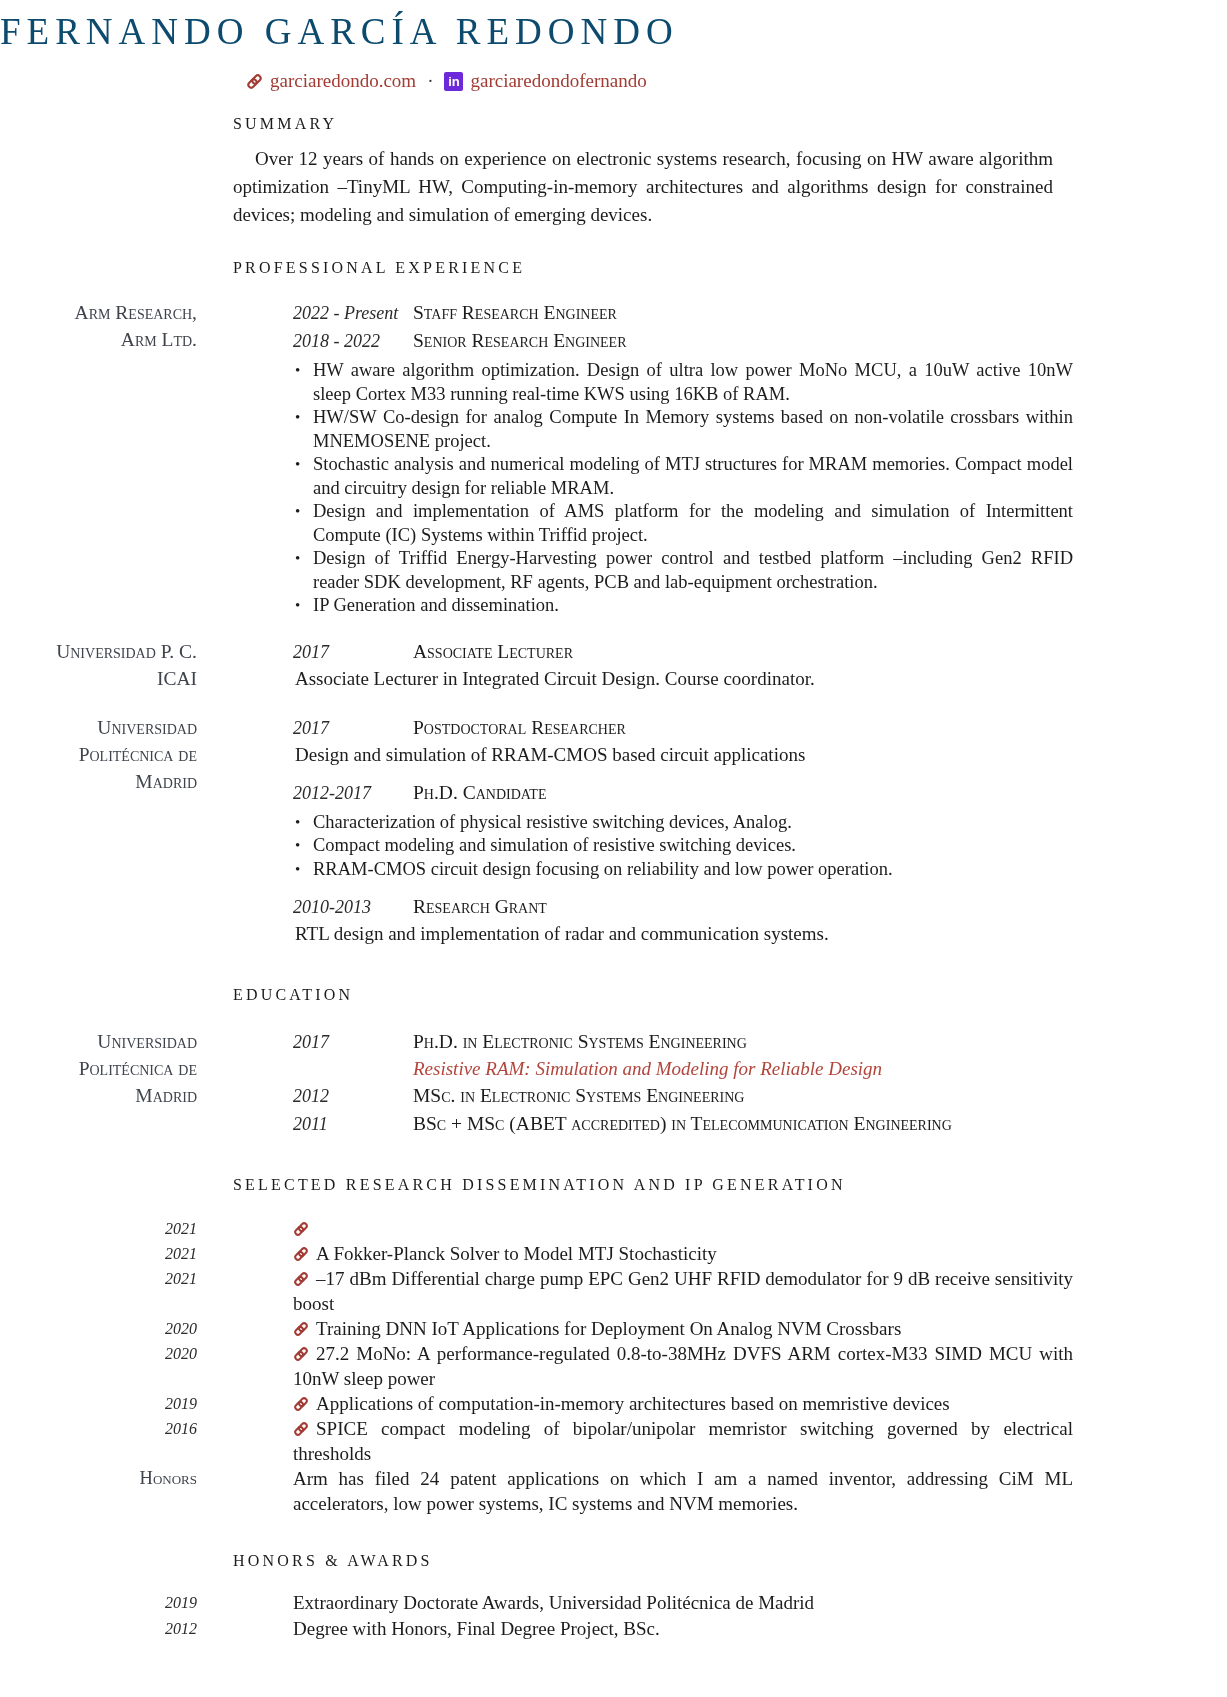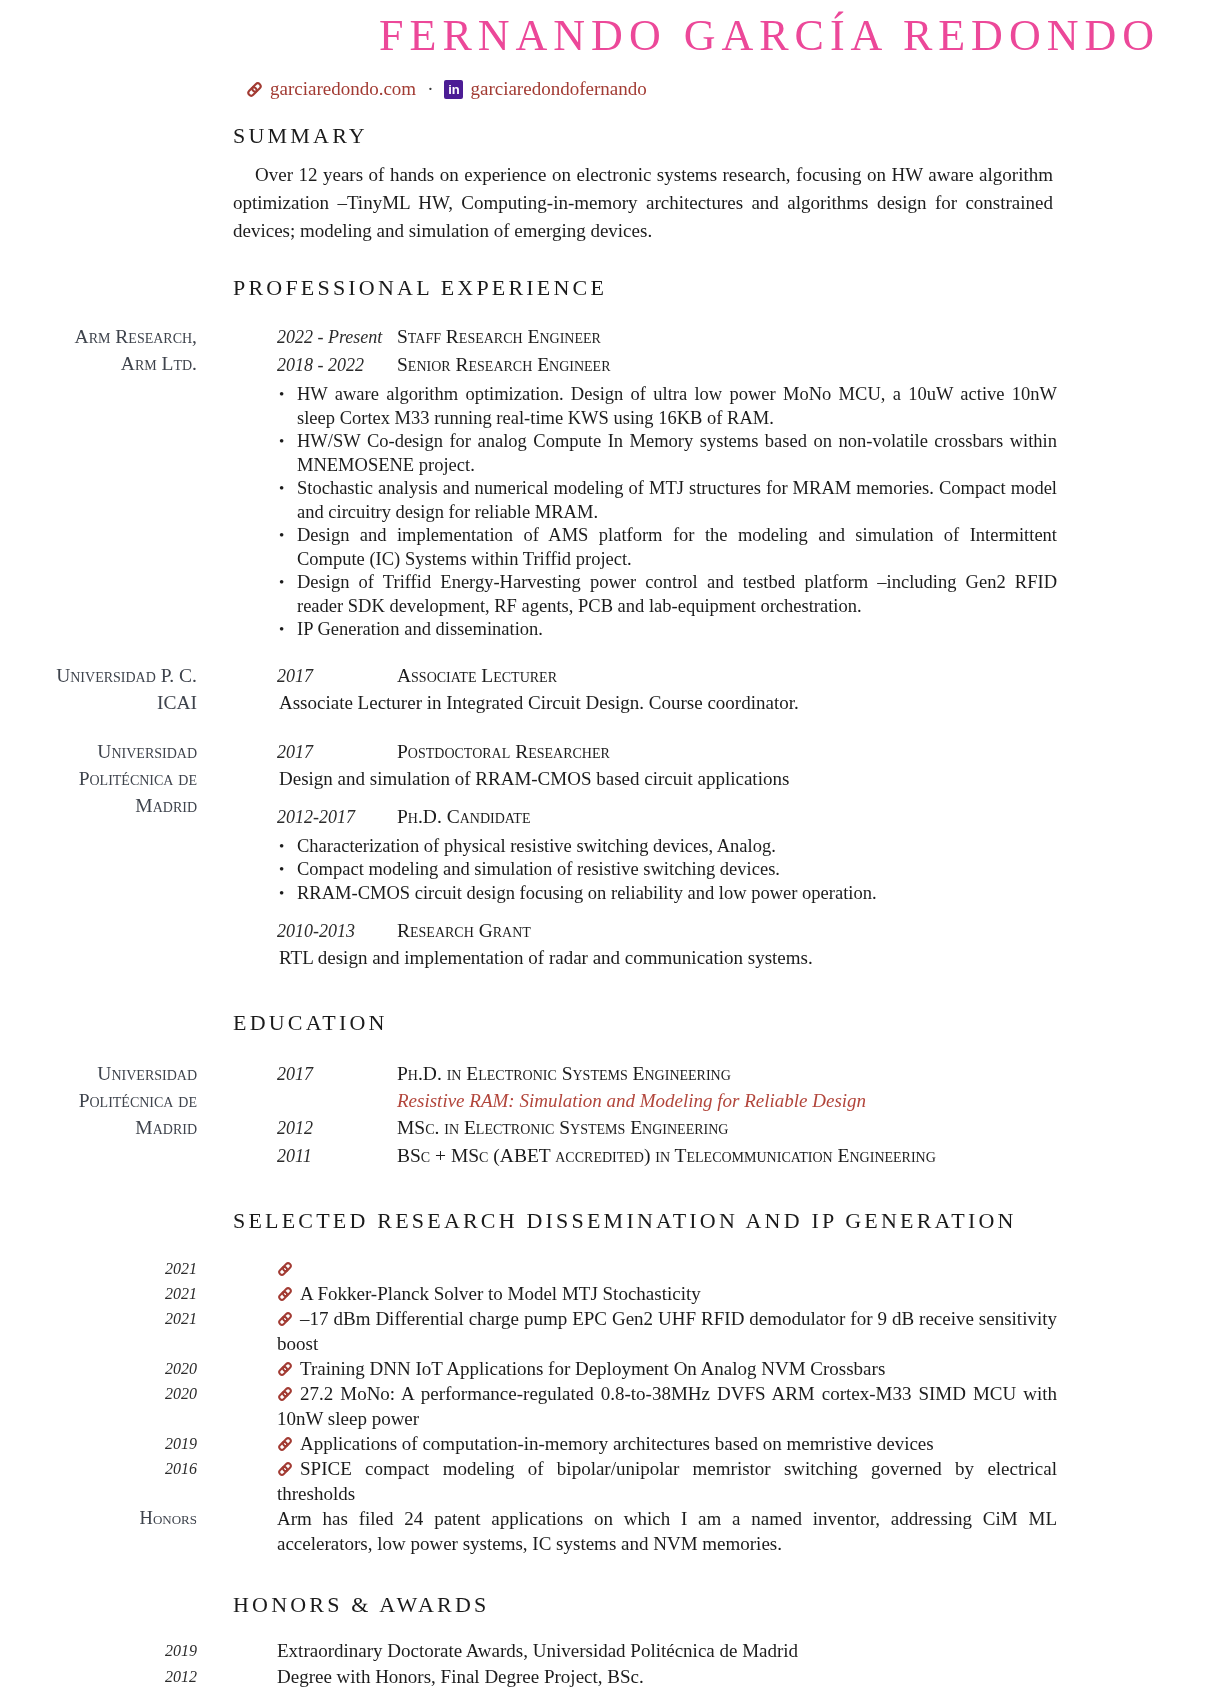--- a/index.html
+++ b/index.html
@@ -5,45 +5,45 @@
   html,body{margin:0;padding:0;}
   body{
     width:1227px;height:1697px;background:#ffffff;overflow:hidden;
     font-family:"Liberation Serif", serif;color:#1c1c1c;
     -webkit-font-smoothing:antialiased;
   }
   .page{position:relative;width:1227px;height:1697px;}
 
   
   .name{
-    margin:10px 0 0 0;width:1160px;text-align:right;
-    font-size:44px;font-weight:400;letter-spacing:6px;
-    color:#ec4899;
+    margin:10px 0 0 0;width:1160px;text-align:left;
+    font-size:37px;font-weight:400;letter-spacing:6px;
+    color:#0c4a6e;
   }
   .links{
     margin:16px 0 0 246px;display:flex;align-items:center;gap:11px;
     font-size:19px;color:#a23b33;height:24px;
   }
   .link{display:inline-flex;align-items:center;gap:7px;cursor:pointer;}
   .chain{color:#a23b33;flex:0 0 auto;}
   .sep{color:#3c3c3c;font-size:19px;}
   .li-badge{
     display:inline-block;width:19px;height:19px;border-radius:2px;
-    background:#4c1d95;color:#ffffff;font-family:"Liberation Sans",sans-serif;
+    background:#6d28d9;color:#ffffff;font-family:"Liberation Sans",sans-serif;
     font-weight:bold;font-size:13px;line-height:19px;text-align:center;
   }
 
   
   .sec{
-    margin:16px 0 0 233px;font-size:22px;font-weight:400;
+    margin:16px 0 0 233px;font-size:16px;font-weight:400;
     letter-spacing:3.2px;color:#1b1b1b;
   }
 
   
-  .xrow{display:grid;grid-template-columns:197px 824px;column-gap:36px;}
+  .xrow{display:grid;grid-template-columns:197px 824px;column-gap:52px;}
   .org{
     text-align:right;font-variant:small-caps;color:#3e434c;
     font-size:19.5px;line-height:27px;
   }
   .main{min-width:0;}
 
   .posrow{
     display:grid;grid-template-columns:120px 1fr;padding-left:44px;
     line-height:27px;align-items:baseline;
   }

